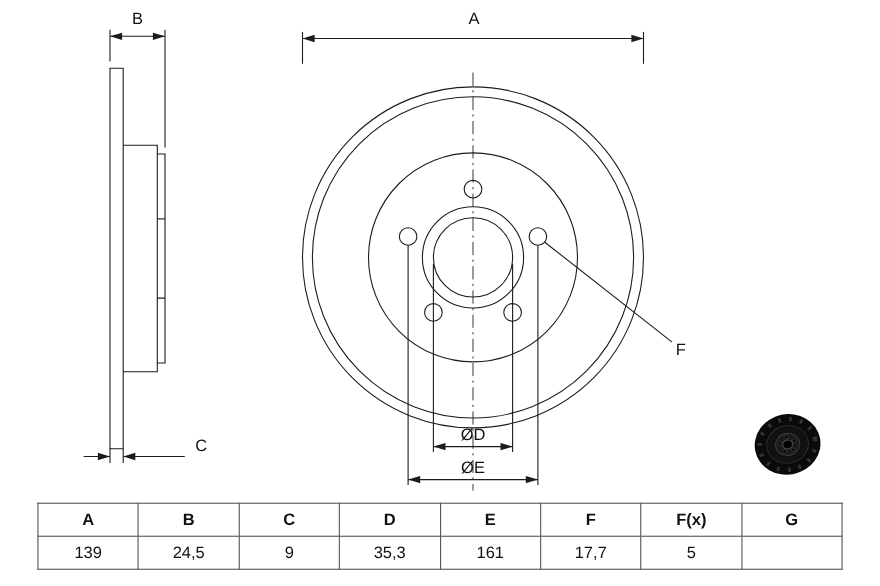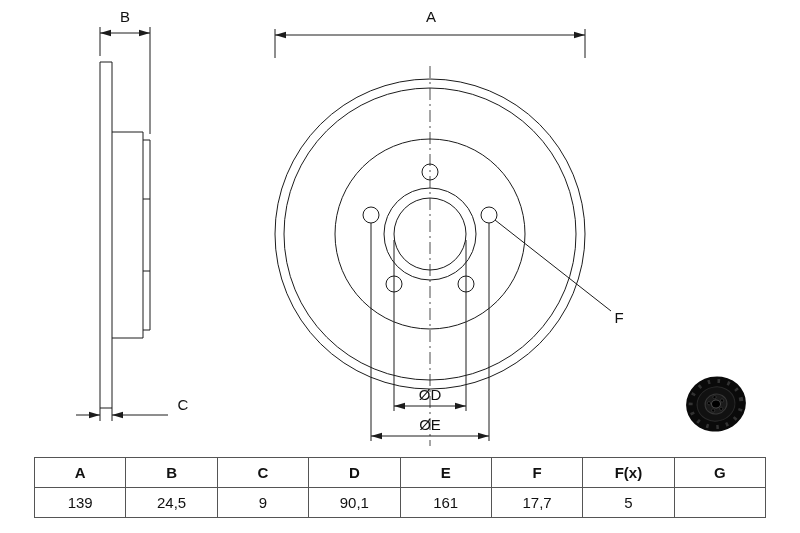--- a/index.html
+++ b/index.html
@@ -136,21 +136,21 @@
         <th>F</th>
         <th>F(x)</th>
         <th>G</th>
       </tr>
     </thead>
     <tbody>
       <tr>
         <td>139</td>
         <td>24,5</td>
         <td>9</td>
-        <td>90,1</td>
+        <td>35,3</td>
         <td>161</td>
         <td>17,7</td>
         <td>5</td>
         <td></td>
       </tr>
     </tbody>
   </table>
 
 </div>
 

